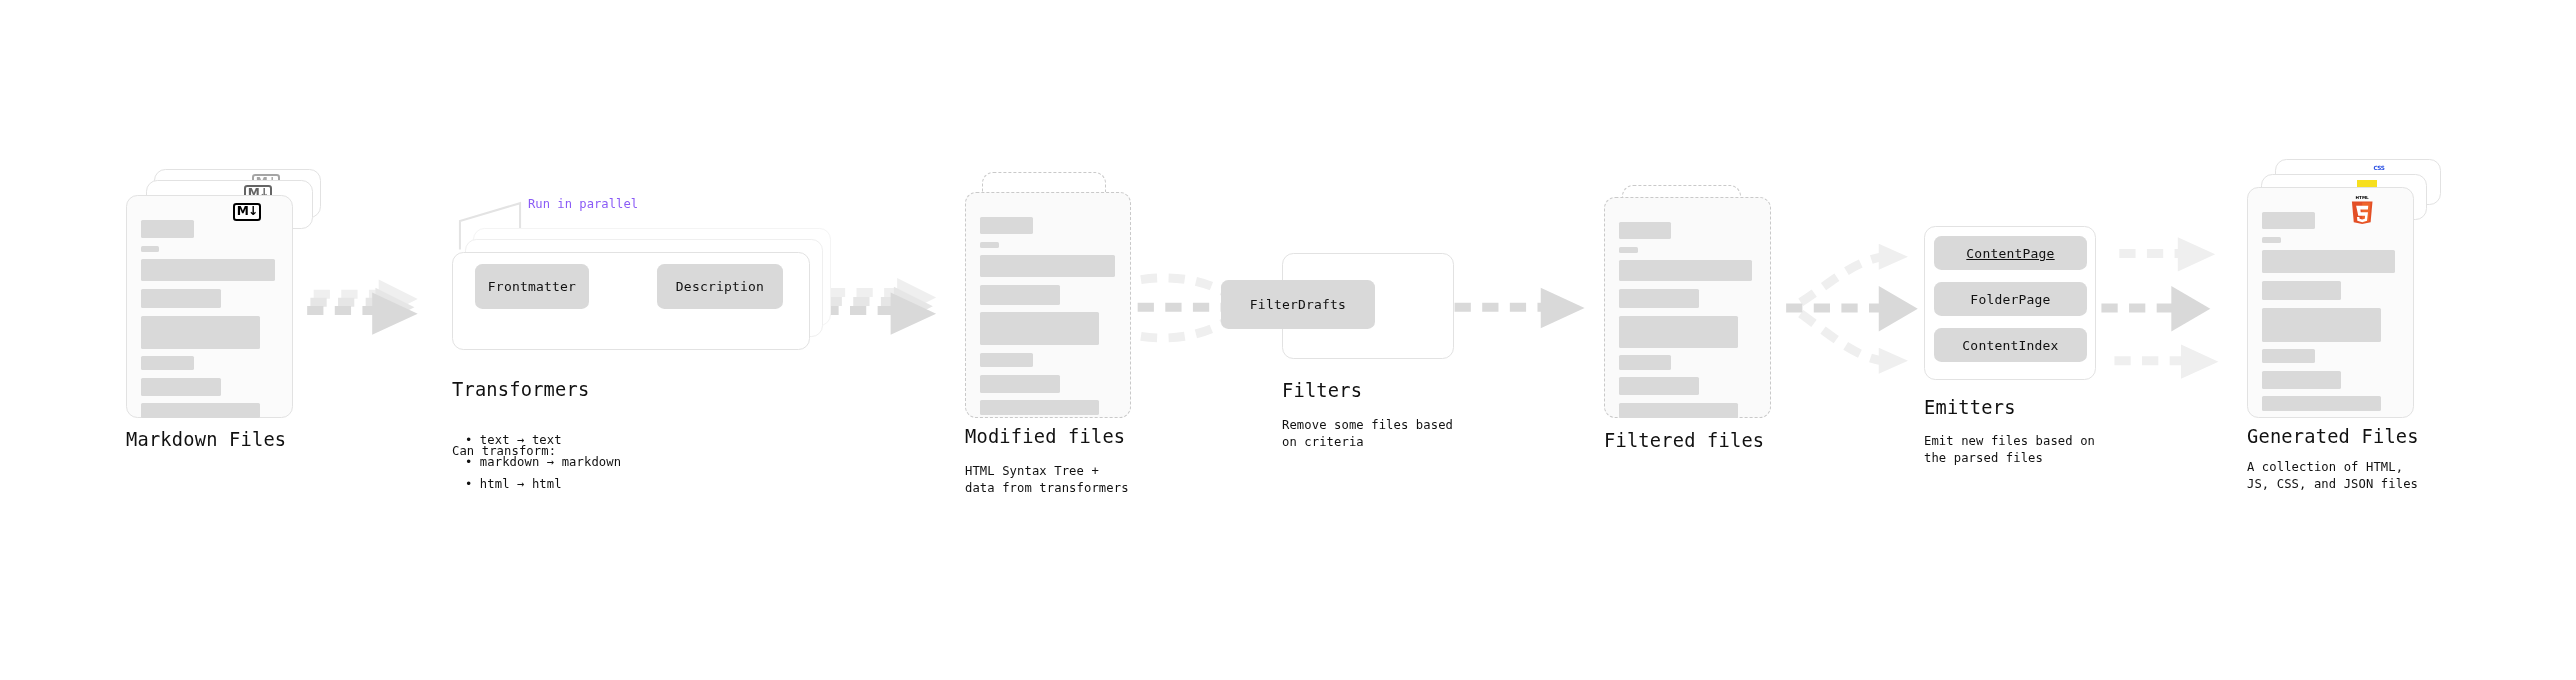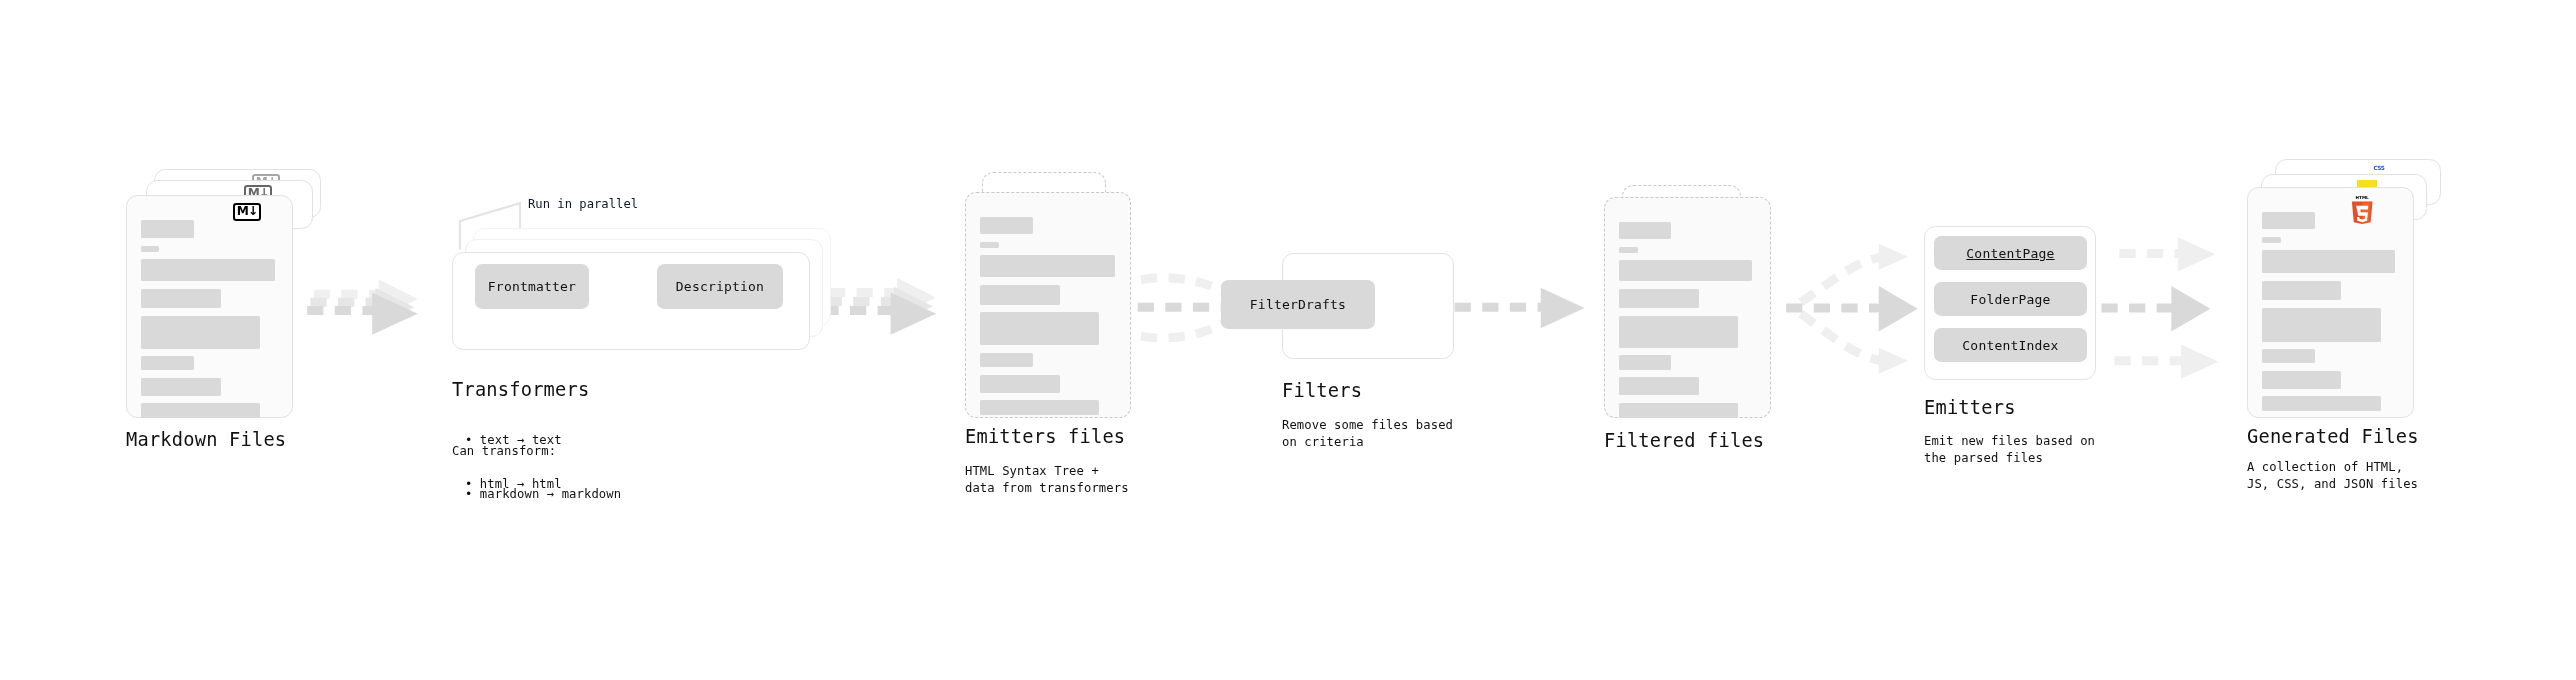--- a/index.html
+++ b/index.html
@@ -134,21 +134,21 @@
     position: absolute;
     font-size: 12.2px;
     color: #111;
     line-height: 17px;
     white-space: pre;
     letter-spacing: 0.1px;
   }
   .note-parallel {
     position: absolute;
     font-size: 12.2px;
-    color: #0f172a;
+    color: #8b5cf6;
     white-space: nowrap;
   }
 
   svg.overlay {
     position: absolute;
     left: 0; top: 0;
     width: 2576px; height: 681px;
     pointer-events: none;
   }
 </style>
@@ -270,41 +270,41 @@
 
     <div class="group" style="left:452px; top:252px; width:358px; height:98px;"></div>
     <div class="pill" style="left:475px; top:264px; width:114px; height:45px;">Frontmatter</div>
     <div class="pill" style="left:657px; top:264px; width:126px; height:45px;">Description</div>
 
     <div class="title" style="left:452px; top:379px;">Transformers</div>
 
     <div class="subtitle" style="left:452px; top:415px;margin-top:28px;">Can transform:</div>
 
     <div class="bulletlist" style="left:465px; top:432px;">• text → text</div>
-    <div class="bulletlist" style="left:465px; top:454px;margin-top:32px;">• markdown → markdown</div>
+    <div class="bulletlist" style="left:465px; top:454px;">• markdown → markdown</div>
     <div class="bulletlist" style="left:465px; top:476px;">• html → html</div>
   </div>
 
   <div class="node">
 
     <div class="doc dashed" style="left:982px; top:172px; width:124px; height:49px; background:#fff;"></div>
     <div class="doc dashed" style="left:965px; top:192px; width:166px; height:226px;">
       <div class="doc-lines">
         <div class="line" style="width:53px;height:17px;"></div>
         <div class="line" style="width:18.7px;height:6.5px;"></div>
         <div class="line" style="width:135px;height:22px;"></div>
         <div class="line" style="width:80px;height:20.3px;"></div>
         <div class="line" style="width:119px;height:33px;"></div>
         <div class="line" style="width:53px;height:14.6px;"></div>
         <div class="line" style="width:80px;height:18px;"></div>
         <div class="line" style="width:119px;height:15.4px;"></div>
       </div>
     </div>
 
-    <div class="title" style="left:965px; top:426px;">Emitters files</div>
+    <div class="title" style="left:965px; top:426px;">Modified files</div>
     <div class="subtitle" style="left:965px; top:463px;">HTML Syntax Tree +
 data from transformers</div>
   </div>
 
   <div class="node">
     <div class="group" style="left:1282px; top:253px; width:172px; height:106px;"></div>
     <div class="pill" style="left:1221px; top:280px; width:154px; height:49px;">FilterDrafts</div>
 
     <div class="title" style="left:1282px; top:380px;">Filters</div>
     <div class="subtitle" style="left:1282px; top:417px;">Remove some files based

